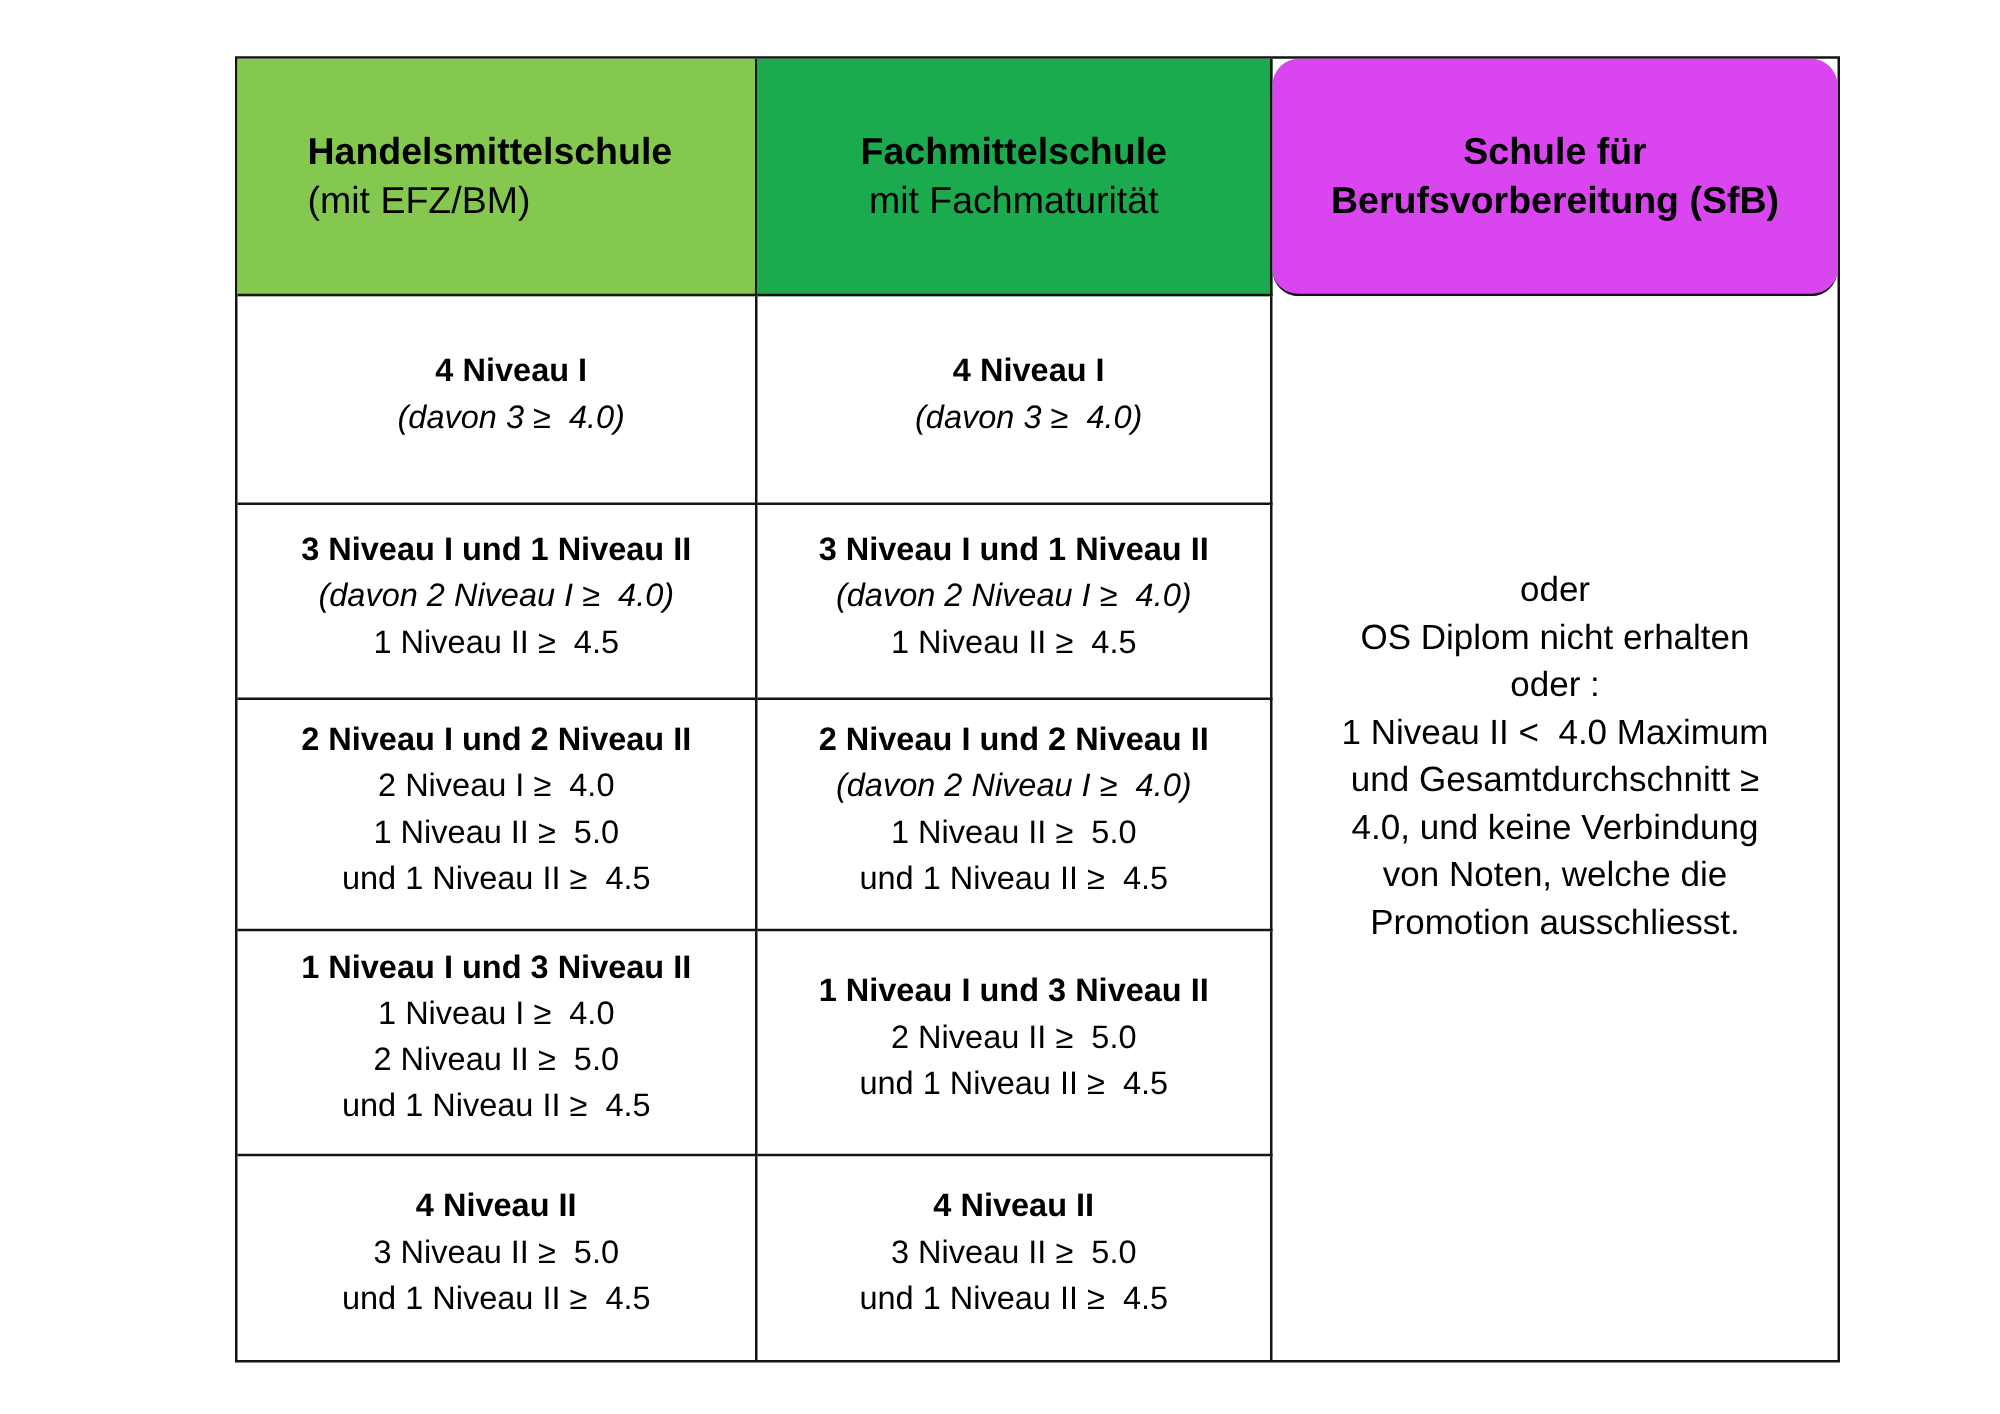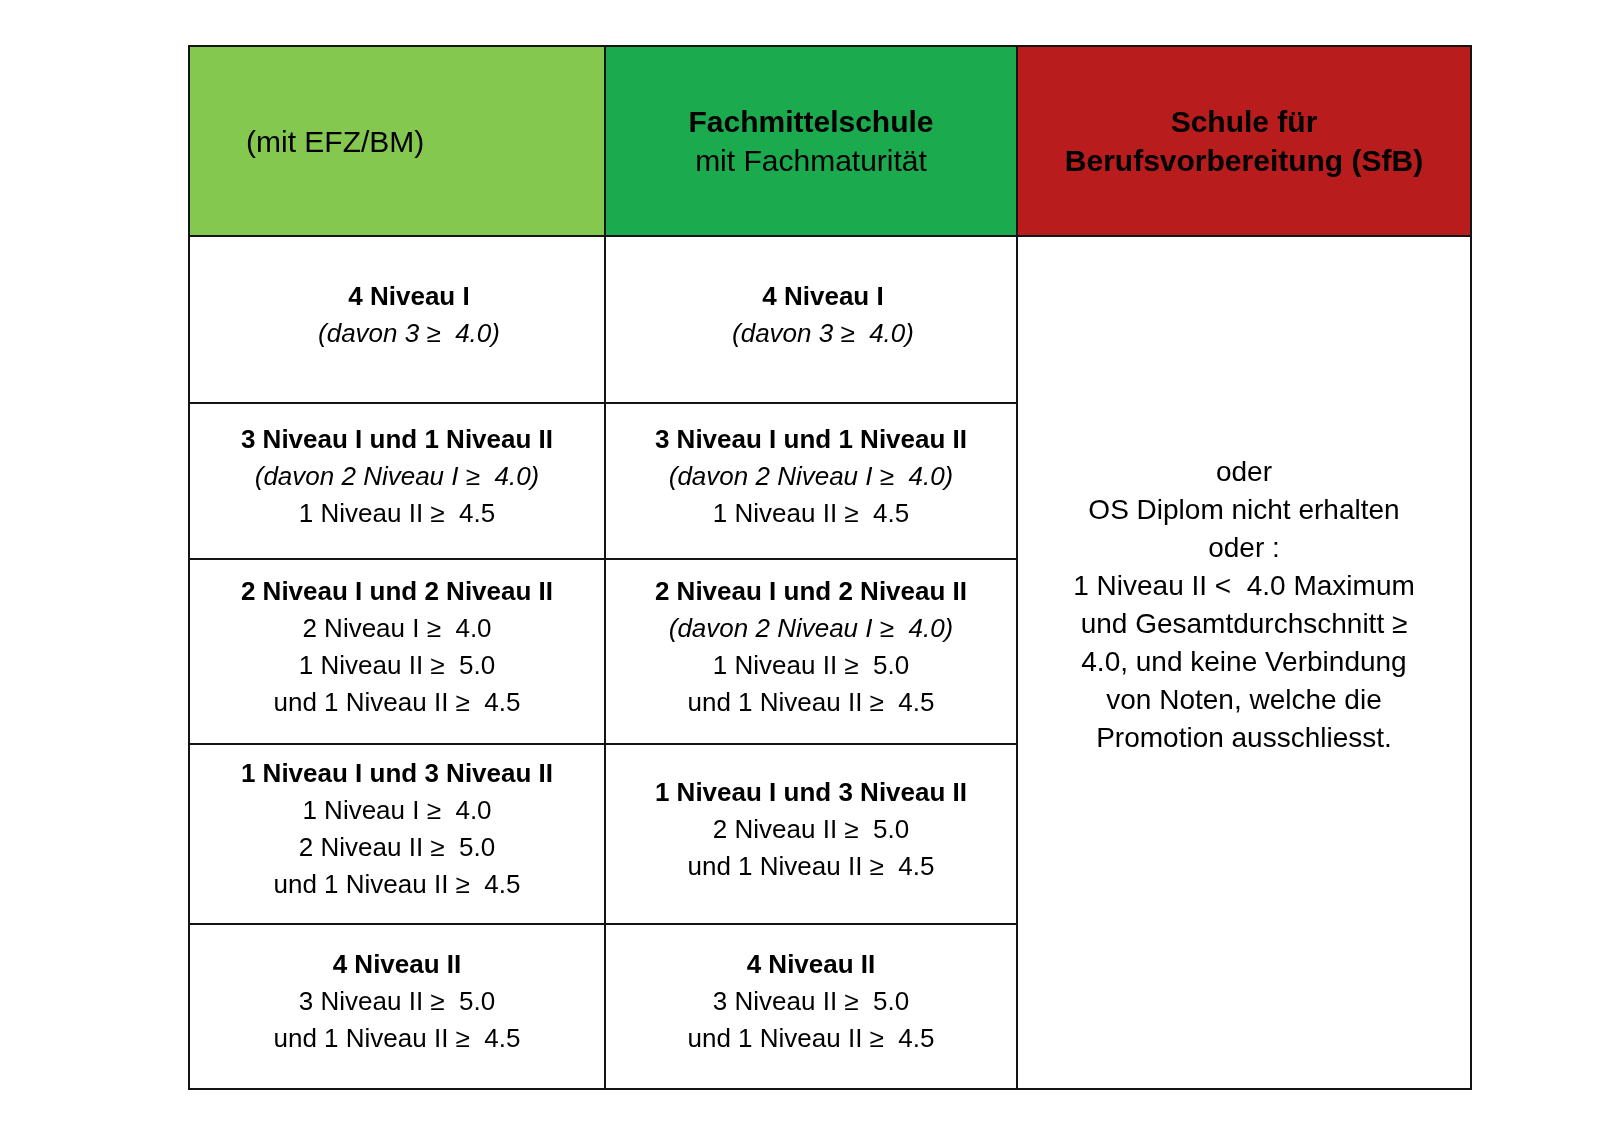--- a/index.html
+++ b/index.html
@@ -83,27 +83,28 @@
     line-height: 38px;
     white-space: pre-wrap;
   }
 </style>
 </head>
 <body>
 
 <div class="table">
 
   <div class="c col1 r1 header h-left" style="background-color: rgb(132, 200, 80);">
+    <div class="ln">Handelsmittelschule</div>
     <div class="ln sub">(mit EFZ/BM)</div>
   </div>
   <div class="c col2 r1 header" style="background-color: rgb(27, 170, 77);">
     <div class="ln">Fachmittelschule</div>
     <div class="ln sub">mit Fachmaturität</div>
   </div>
-  <div class="c col3 r1 header h3" style="background-color: #b91c1c;">
+  <div class="c col3 r1 header h3" style="background-color: #d946ef; border-radius: 21px;">
     <div class="ln">Schule für</div>
     <div class="ln">Berufsvorbereitung (SfB)</div>
   </div>
 
   <div class="c sfb-cell">
     <div class="ln">oder</div>
     <div class="ln">OS Diplom nicht erhalten</div>
     <div class="ln">oder :</div>
     <div class="ln">1 Niveau II &lt;  4.0 Maximum</div>
     <div class="ln">und Gesamtdurchschnitt ≥</div>

